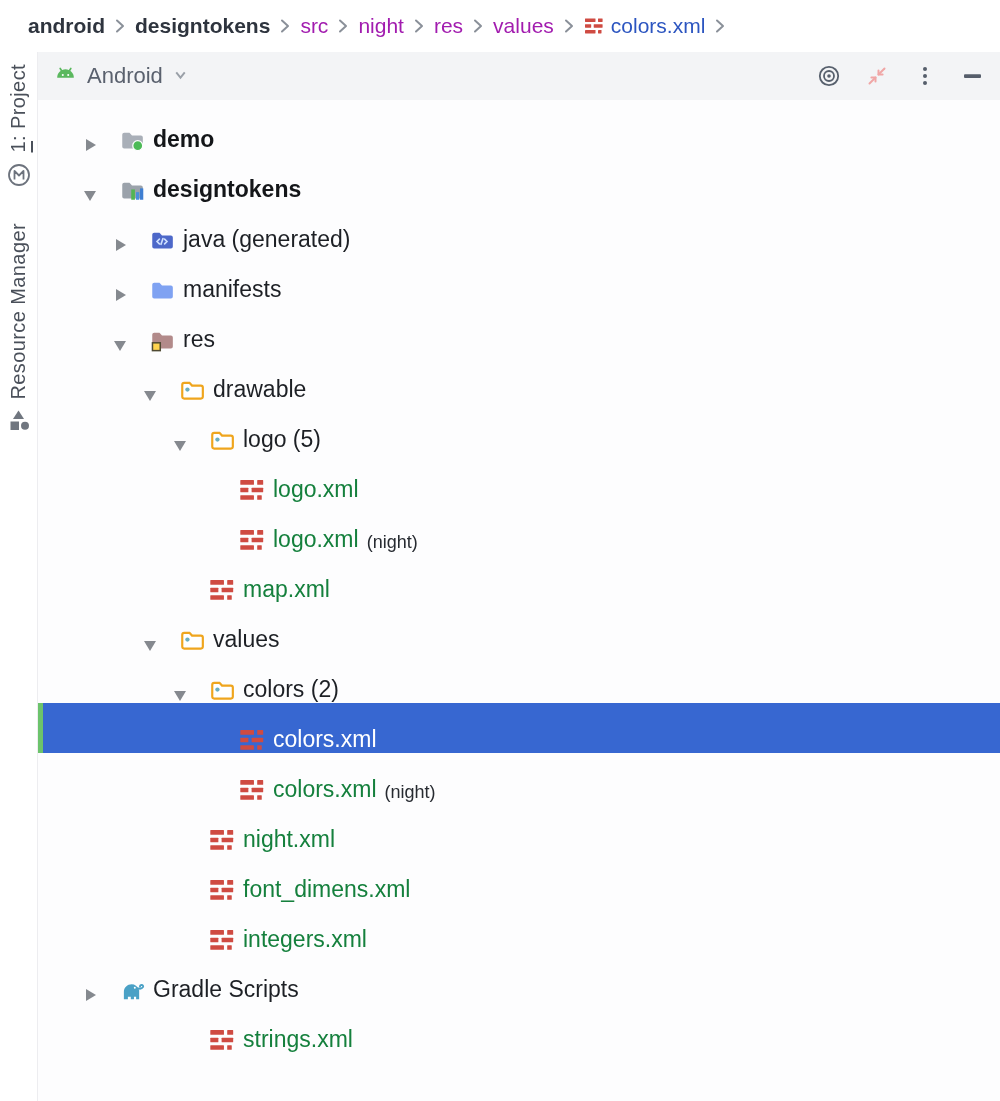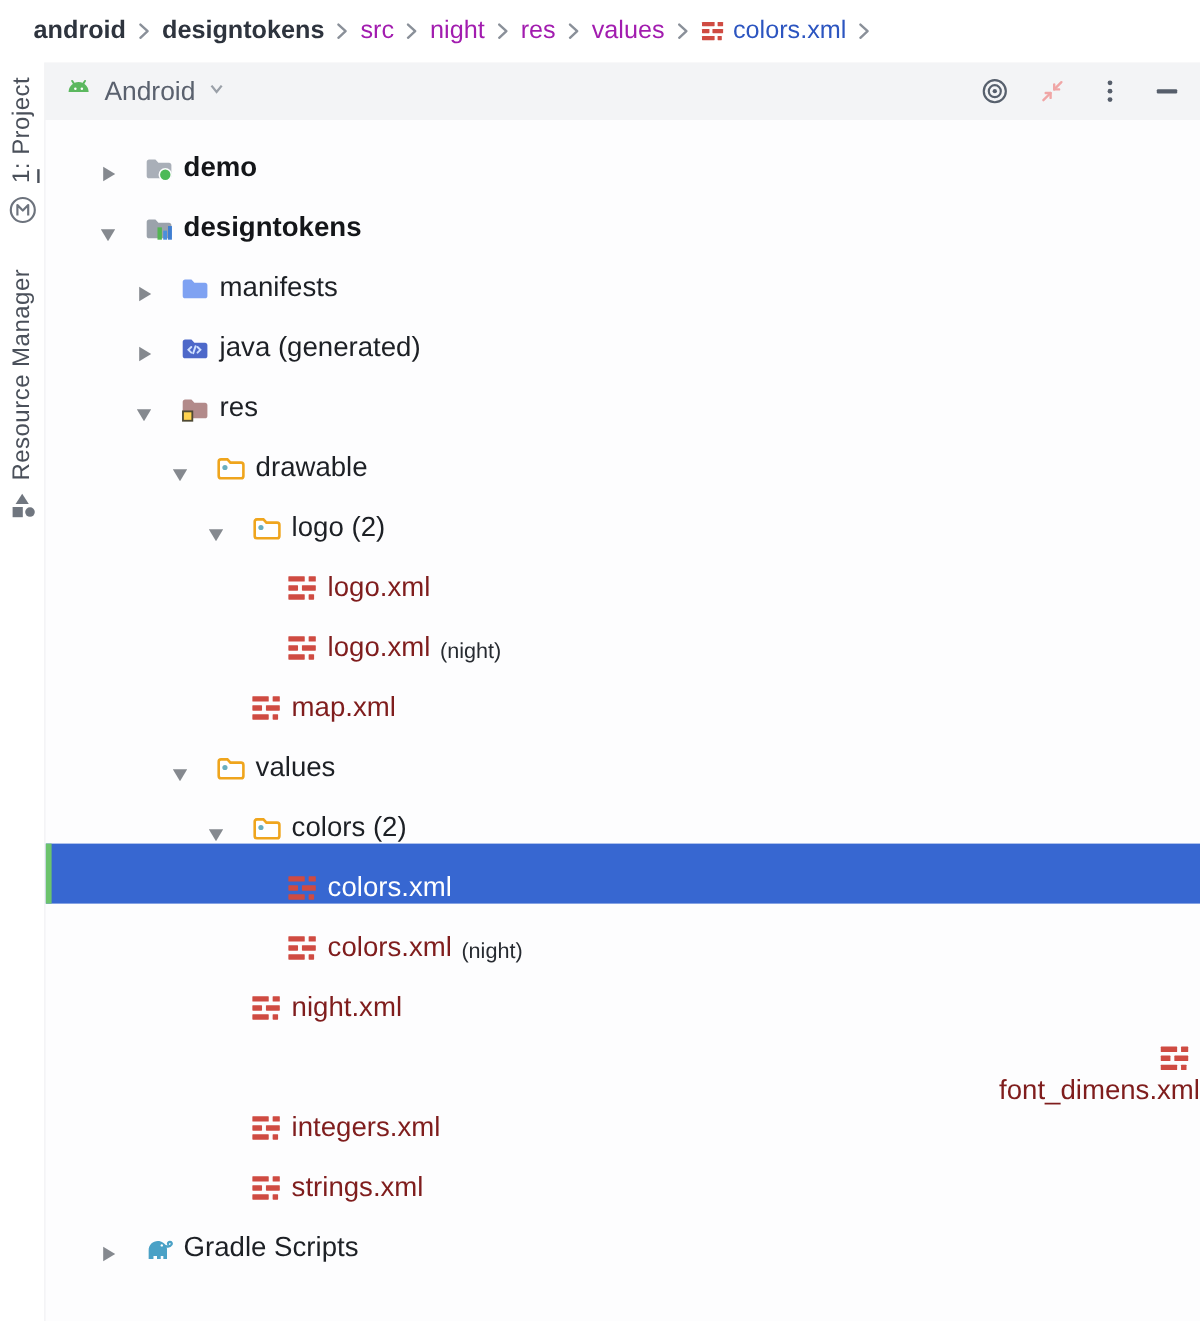--- a/index.html
+++ b/index.html
@@ -39,21 +39,21 @@
   .row.selected { background:#3767d1; }
   .row.selected::before { content:""; position:absolute; left:0; top:0; bottom:0; width:5px; background:#6cc36c; }
   .chev { width:14px; height:16px; margin-right:21px; flex:none; position:relative; }
   .chev.collapsed::after { content:""; position:absolute; top:2px; left:2px; border-left:10px solid #85898f; border-top:6px solid transparent; border-bottom:6px solid transparent; }
   .chev.expanded::after { content:""; position:absolute; top:4px; left:0; border-top:10px solid #85898f; border-left:6px solid transparent; border-right:6px solid transparent; }
   .chev.none { visibility:hidden; }
   .t-icon { width:26px; height:26px; margin-right:8px; flex:none; display:flex; align-items:center; justify-content:center; }
   .t-icon svg { width:100%; height:100%; }
   .lbl { font-size:23px; color:#1d2025; white-space:pre; }
   .row.bold .lbl { font-weight:700; color:#141619; }
-  .row.file .lbl { color:#7f1d1d; }
+  .row.file .lbl { color:#15803d; }
   .qual { font-size:18px; color:#272b31; margin-left:8px; }
   .row.selected .lbl, .row.selected .qual { color:#ffffff; }
 </style>
 </head>
 <body>
 
 <div class="screen">
 
   <div class="breadcrumbs">
       <span class="crumb bold">
@@ -220,34 +220,34 @@
                 <rect x="15.7" y="14" width="3" height="7" fill="#4a8fdd"></rect>
                 <rect x="19.4" y="10.5" width="3" height="10.5" fill="#3e7ed2"></rect>
               </svg>
             </span>
             <span class="lbl">designtokens</span>
           </div>
           <div class="row" style="padding-left: 76px;">
             <span class="chev collapsed"></span>
             <span class="t-icon">
               <svg viewBox="0 0 24 24">
-                <path d="M3 7.2c0-1 .8-1.8 1.8-1.8h4.9l2.3 2.5h8.2c1 0 1.8.8 1.8 1.8v8.4c0 1-.8 1.8-1.8 1.8H4.8c-1 0-1.8-.8-1.8-1.8z" fill="#7fa2f2"></path>
-              </svg>
-            </span>
-            <span class="lbl">manifests</span>
+                <path d="M3 7.2c0-1 .8-1.8 1.8-1.8h4.9l2.3 2.5h8.2c1 0 1.8.8 1.8 1.8v8.4c0 1-.8 1.8-1.8 1.8H4.8c-1 0-1.8-.8-1.8-1.8z" fill="#4d68c9"></path>
+                <path d="M9.6 11.2 7.4 13.4l2.2 2.2M14.4 11.2l2.2 2.2-2.2 2.2M12.9 10.6l-1.8 5.4" stroke="#cfe0ff" stroke-width="1.5" fill="none" stroke-linecap="round"></path>
+              </svg>
+            </span>
+            <span class="lbl">java (generated)</span>
           </div>
           <div class="row" style="padding-left: 76px;">
             <span class="chev collapsed"></span>
             <span class="t-icon">
               <svg viewBox="0 0 24 24">
-                <path d="M3 7.2c0-1 .8-1.8 1.8-1.8h4.9l2.3 2.5h8.2c1 0 1.8.8 1.8 1.8v8.4c0 1-.8 1.8-1.8 1.8H4.8c-1 0-1.8-.8-1.8-1.8z" fill="#4d68c9"></path>
-                <path d="M9.6 11.2 7.4 13.4l2.2 2.2M14.4 11.2l2.2 2.2-2.2 2.2M12.9 10.6l-1.8 5.4" stroke="#cfe0ff" stroke-width="1.5" fill="none" stroke-linecap="round"></path>
-              </svg>
-            </span>
-            <span class="lbl">java (generated)</span>
+                <path d="M3 7.2c0-1 .8-1.8 1.8-1.8h4.9l2.3 2.5h8.2c1 0 1.8.8 1.8 1.8v8.4c0 1-.8 1.8-1.8 1.8H4.8c-1 0-1.8-.8-1.8-1.8z" fill="#7fa2f2"></path>
+              </svg>
+            </span>
+            <span class="lbl">manifests</span>
           </div>
           <div class="row" style="padding-left: 76px;">
             <span class="chev expanded"></span>
             <span class="t-icon">
               <svg viewBox="0 0 24 24">
                 <path d="M3 7.2c0-1 .8-1.8 1.8-1.8h4.9l2.3 2.5h8.2c1 0 1.8.8 1.8 1.8v8.4c0 1-.8 1.8-1.8 1.8H4.8c-1 0-1.8-.8-1.8-1.8z" fill="#b28a8a"></path>
                 <rect x="3.2" y="14.6" width="7.2" height="7.2" fill="#ffd34f" stroke="#4f4a33" stroke-width="1.4"></rect>
               </svg>
             </span>
             <span class="lbl">res</span>
@@ -263,21 +263,21 @@
             <span class="lbl">drawable</span>
           </div>
           <div class="row" style="padding-left: 136px;">
             <span class="chev expanded"></span>
             <span class="t-icon">
               <svg viewBox="0 0 24 24">
                 <path d="M3 7.2c0-1 .8-1.8 1.8-1.8h4.9l2.3 2.5h8.2c1 0 1.8.8 1.8 1.8v8.4c0 1-.8 1.8-1.8 1.8H4.8c-1 0-1.8-.8-1.8-1.8z" fill="#ffffff" stroke="#efa51d" stroke-width="2"></path>
                 <circle cx="7.8" cy="11.6" r="2" fill="#69aec0"></circle>
               </svg>
             </span>
-            <span class="lbl">logo (2)</span>
+            <span class="lbl">logo (5)</span>
           </div>
           <div class="row file" style="padding-left: 166px;">
             <span class="chev none"></span>
             <span class="t-icon">
               <svg viewBox="0 0 20 20" fill="#cf4b42">
                 <rect x="1" y="2.4" width="10.5" height="3.5" rx="0.4"></rect>
                 <rect x="14" y="2.4" width="4.6" height="3.5" rx="0.4"></rect>
                 <rect x="1" y="8.2" width="6.2" height="3.5" rx="0.4"></rect>
                 <rect x="9.7" y="8.2" width="8.9" height="3.5" rx="0.4"></rect>
                 <rect x="1" y="14" width="10.5" height="3.5" rx="0.4"></rect>
@@ -371,21 +371,21 @@
                 <rect x="1" y="2.4" width="10.5" height="3.5" rx="0.4"></rect>
                 <rect x="14" y="2.4" width="4.6" height="3.5" rx="0.4"></rect>
                 <rect x="1" y="8.2" width="6.2" height="3.5" rx="0.4"></rect>
                 <rect x="9.7" y="8.2" width="8.9" height="3.5" rx="0.4"></rect>
                 <rect x="1" y="14" width="10.5" height="3.5" rx="0.4"></rect>
                 <rect x="14" y="14" width="3.5" height="3.5" rx="0.4"></rect>
               </svg>
             </span>
             <span class="lbl">night.xml</span>
           </div>
-          <div class="row file" style="padding-left: 136px; flex-direction: column;">
+          <div class="row file" style="padding-left: 136px;">
             <span class="chev none"></span>
             <span class="t-icon">
               <svg viewBox="0 0 20 20" fill="#cf4b42">
                 <rect x="1" y="2.4" width="10.5" height="3.5" rx="0.4"></rect>
                 <rect x="14" y="2.4" width="4.6" height="3.5" rx="0.4"></rect>
                 <rect x="1" y="8.2" width="6.2" height="3.5" rx="0.4"></rect>
                 <rect x="9.7" y="8.2" width="8.9" height="3.5" rx="0.4"></rect>
                 <rect x="1" y="14" width="10.5" height="3.5" rx="0.4"></rect>
                 <rect x="14" y="14" width="3.5" height="3.5" rx="0.4"></rect>
               </svg>
@@ -398,42 +398,42 @@
               <svg viewBox="0 0 20 20" fill="#cf4b42">
                 <rect x="1" y="2.4" width="10.5" height="3.5" rx="0.4"></rect>
                 <rect x="14" y="2.4" width="4.6" height="3.5" rx="0.4"></rect>
                 <rect x="1" y="8.2" width="6.2" height="3.5" rx="0.4"></rect>
                 <rect x="9.7" y="8.2" width="8.9" height="3.5" rx="0.4"></rect>
                 <rect x="1" y="14" width="10.5" height="3.5" rx="0.4"></rect>
                 <rect x="14" y="14" width="3.5" height="3.5" rx="0.4"></rect>
               </svg>
             </span>
             <span class="lbl">integers.xml</span>
-          </div>
-          <div class="row file" style="padding-left: 136px;">
-            <span class="chev none"></span>
-            <span class="t-icon">
-              <svg viewBox="0 0 20 20" fill="#cf4b42">
-                <rect x="1" y="2.4" width="10.5" height="3.5" rx="0.4"></rect>
-                <rect x="14" y="2.4" width="4.6" height="3.5" rx="0.4"></rect>
-                <rect x="1" y="8.2" width="6.2" height="3.5" rx="0.4"></rect>
-                <rect x="9.7" y="8.2" width="8.9" height="3.5" rx="0.4"></rect>
-                <rect x="1" y="14" width="10.5" height="3.5" rx="0.4"></rect>
-                <rect x="14" y="14" width="3.5" height="3.5" rx="0.4"></rect>
-              </svg>
-            </span>
-            <span class="lbl">strings.xml</span>
           </div>
           <div class="row" style="padding-left: 46px;">
             <span class="chev collapsed"></span>
             <span class="t-icon">
               <svg viewBox="0 0 24 24">
                 <path fill="#4aa1c6" d="M4.5 20.5v-6.8c0-4.1 3.3-7.1 7.1-7.1 3 0 5.6 1.9 6.6 4.6l.4 1.1v8.2h-2.8v-2.3h-2v2.3h-2.9v-2.3H8.2v2.3z"></path>
                 <path fill="none" stroke="#4aa1c6" stroke-width="1.8" stroke-linecap="round" d="M17.5 10.5c1.8.6 3.8.1 4.6-1.2.5-.9-.1-2-1.2-2-1 0-1.6.7-1.5 1.6"></path>
                 <circle cx="14.6" cy="10" r=".9" fill="#fff"></circle>
               </svg>
             </span>
             <span class="lbl">Gradle Scripts</span>
+          </div>
+          <div class="row file" style="padding-left: 136px;">
+            <span class="chev none"></span>
+            <span class="t-icon">
+              <svg viewBox="0 0 20 20" fill="#cf4b42">
+                <rect x="1" y="2.4" width="10.5" height="3.5" rx="0.4"></rect>
+                <rect x="14" y="2.4" width="4.6" height="3.5" rx="0.4"></rect>
+                <rect x="1" y="8.2" width="6.2" height="3.5" rx="0.4"></rect>
+                <rect x="9.7" y="8.2" width="8.9" height="3.5" rx="0.4"></rect>
+                <rect x="1" y="14" width="10.5" height="3.5" rx="0.4"></rect>
+                <rect x="14" y="14" width="3.5" height="3.5" rx="0.4"></rect>
+              </svg>
+            </span>
+            <span class="lbl">strings.xml</span>
           </div>
         </div>
     </div>
   </div>
 </div>
 
 </body></html>

